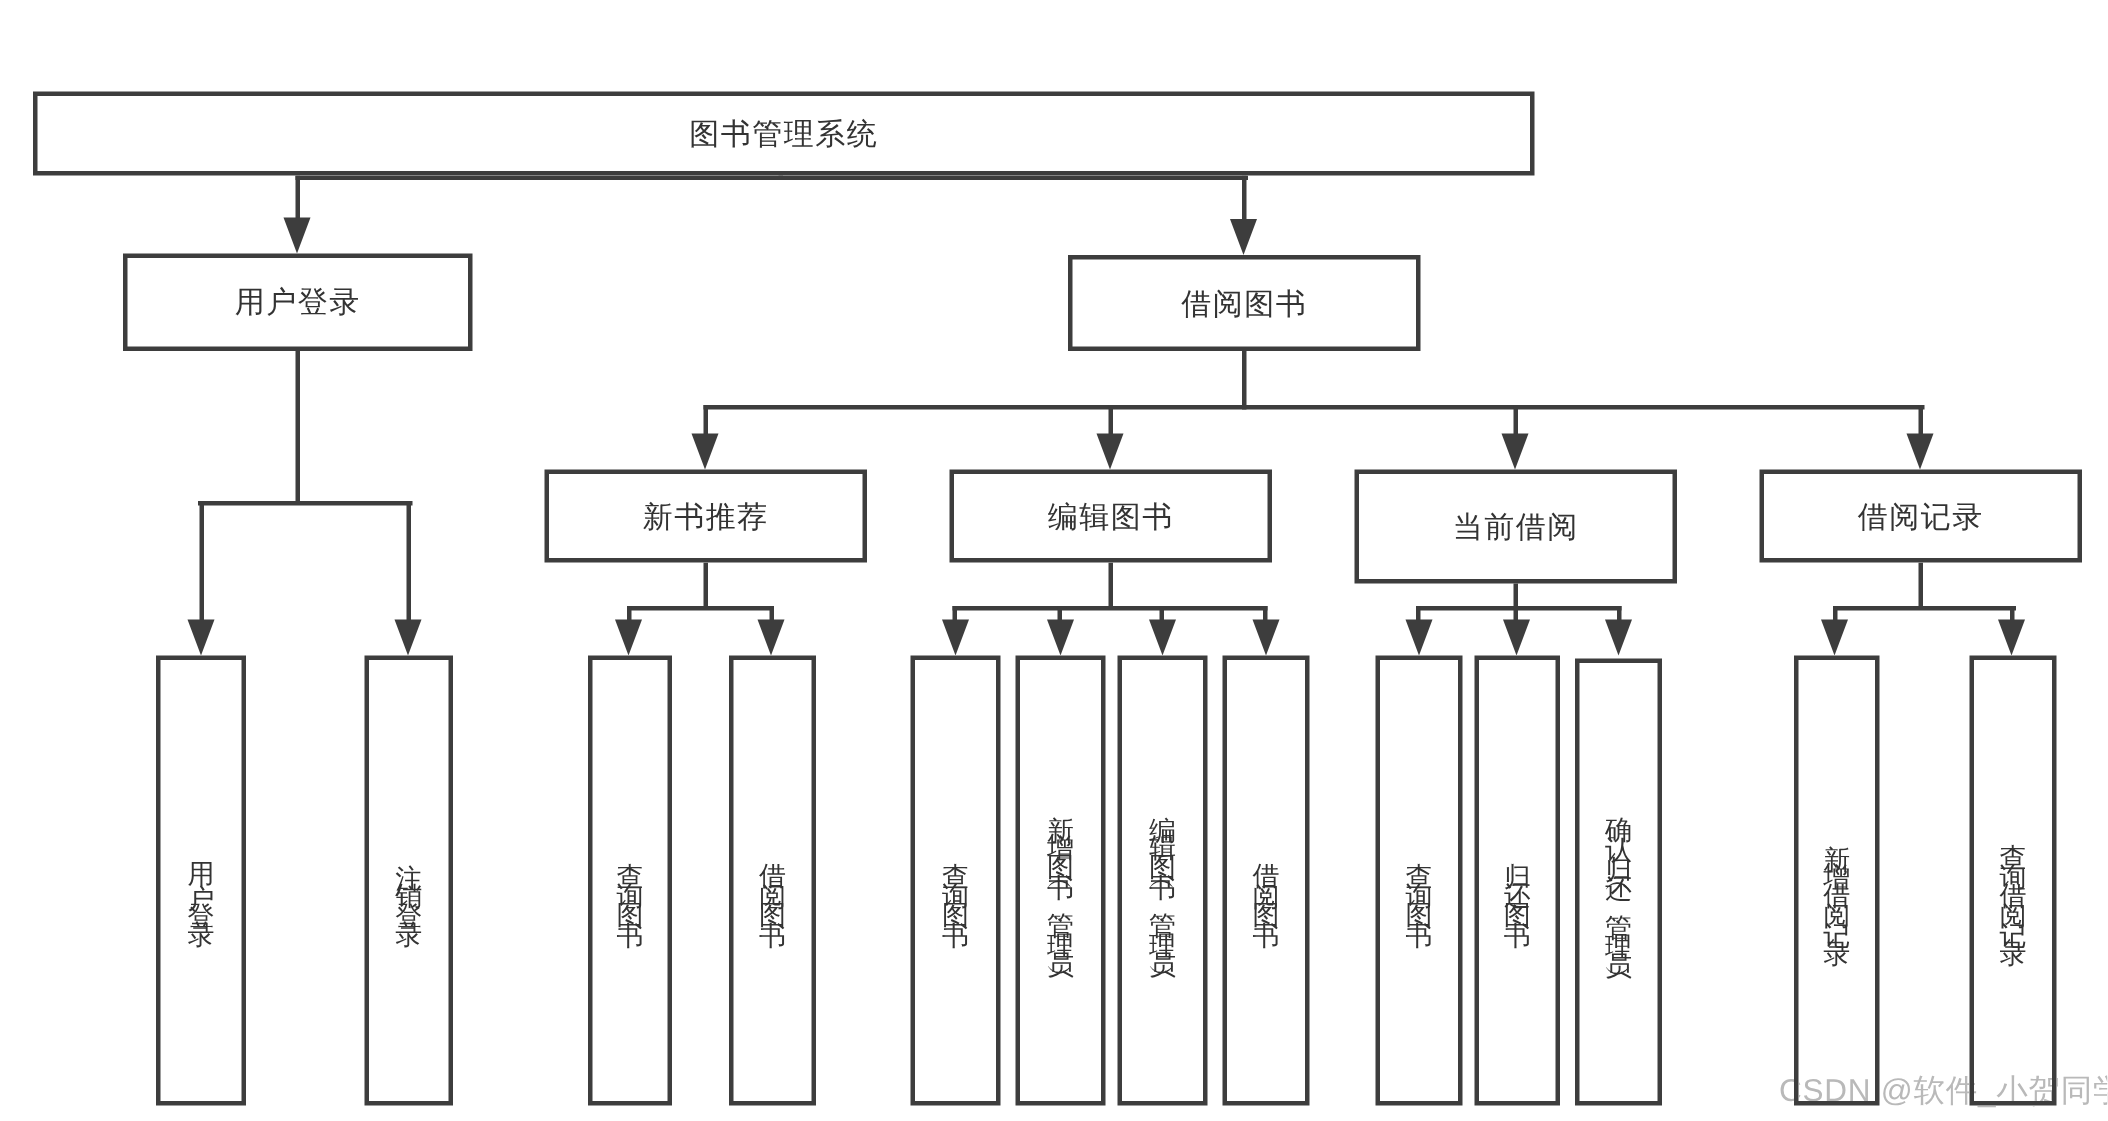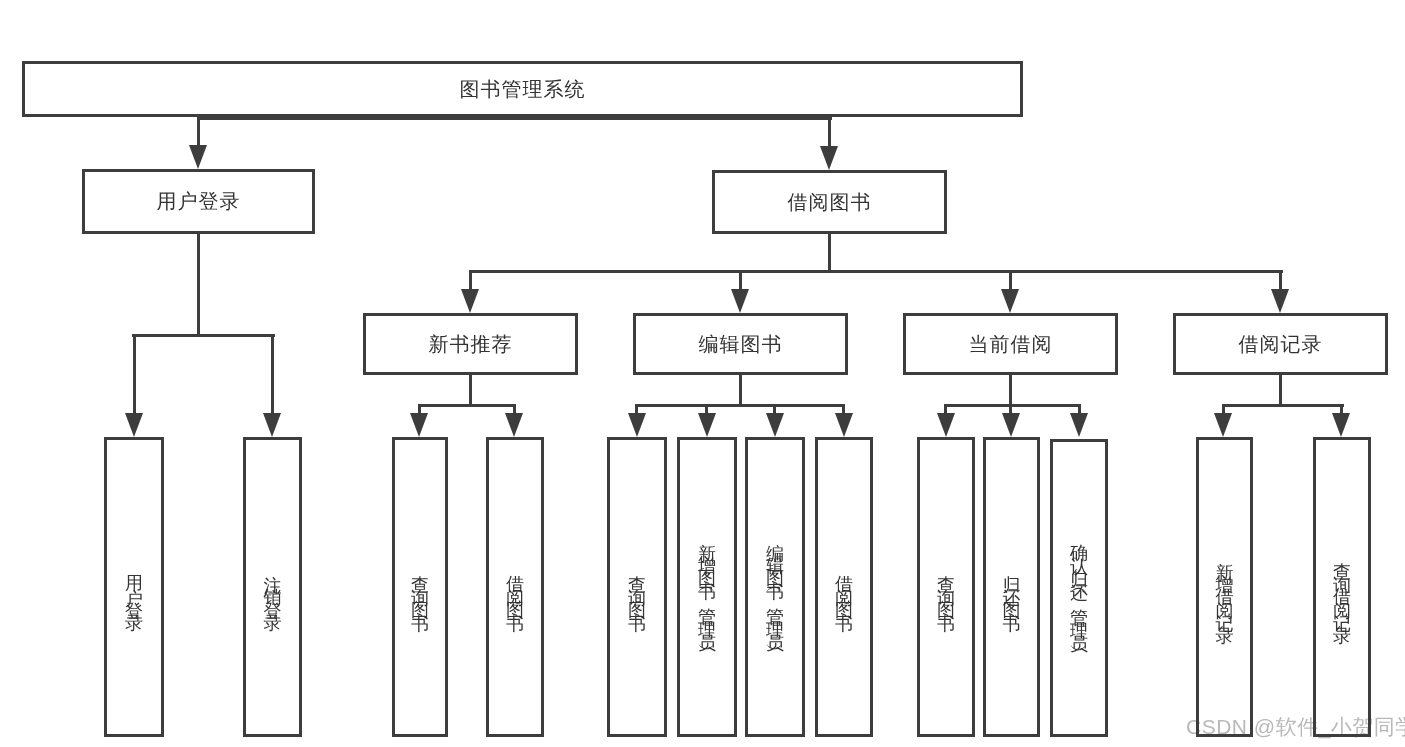--- a/index.html
+++ b/index.html
@@ -109,21 +109,21 @@
   <div class="arr" style="left:1001px; top:289px;"></div>
   <div class="line" style="left:1279px; top:270px; width:3px; height:22px;"></div>
   <div class="arr" style="left:1271px; top:289px;"></div>
 
   <div class="hbox" style="left:363px; top:313px; width:215px; height:62px;text-align:center;">
     <span>新书推荐</span>
   </div>
   <div class="hbox" style="left:633px; top:313px; width:215px; height:62px;">
     <span>编辑图书</span>
   </div>
-  <div class="hbox" style="left:903px; top:313px; width:215px; height:62px;">
+  <div class="hbox" style="left:903px; top:313px; width:215px; height:76px;">
     <span>当前借阅</span>
   </div>
   <div class="hbox" style="left:1173px; top:313px; width:215px; height:62px;">
     <span>借阅记录</span>
   </div>
 
   <div class="line" style="left:469px; top:375px; width:3px; height:31px;"></div>
   <div class="line" style="left:418px; top:404px; width:97px; height:3px;"></div>
   <div class="line" style="left:418px; top:404px; width:3px; height:12px;"></div>
   <div class="arr" style="left:410px; top:413px;"></div>

